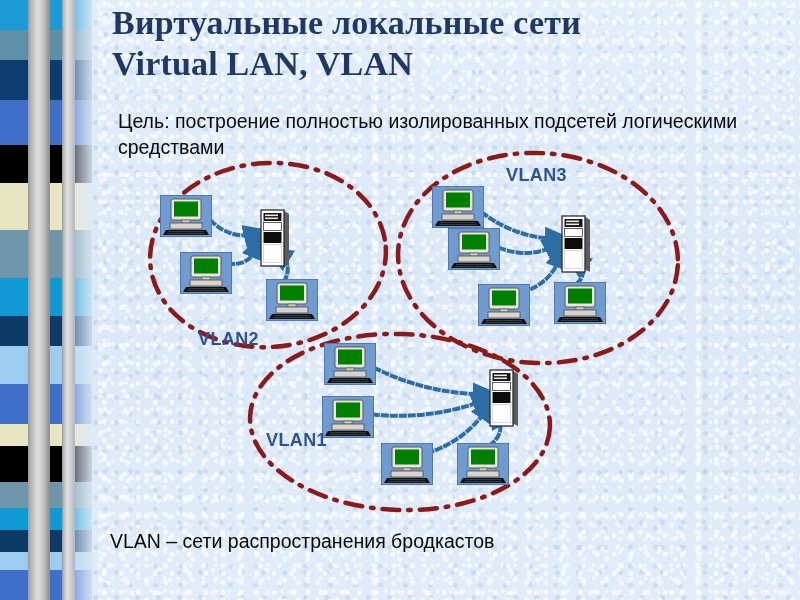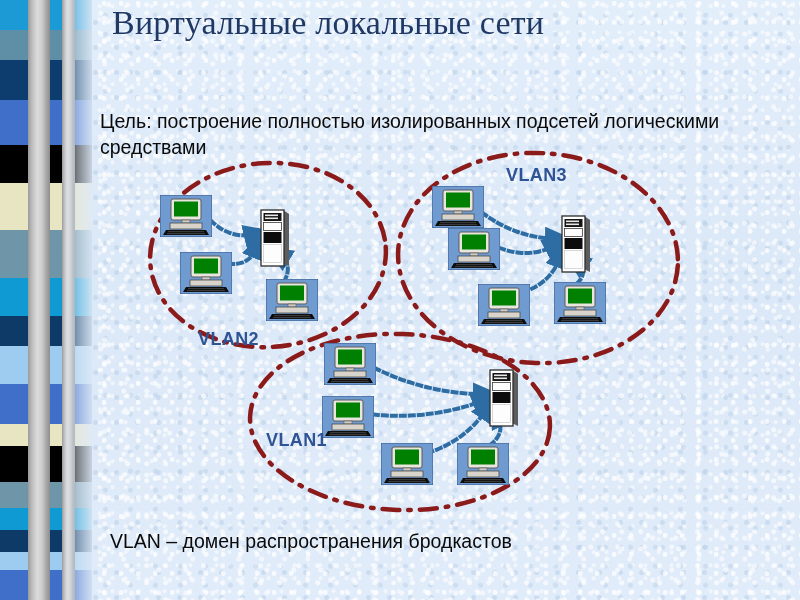--- a/index.html
+++ b/index.html
@@ -38,26 +38,26 @@
     position:absolute;top:0;height:600px;
     background:linear-gradient(90deg,#9a9a9a 0%,#bdbdbd 18%,#dcdcdc 42%,#cfcfcf 62%,#a5a5a5 85%,#8d8d8d 100%);
   }
   #graybar1{left:28px;width:22px;}
   #graybar2{left:62px;width:13px;}
 
   
   #title{
     position:absolute;left:112px;top:2px;width:660px;
     font-family:"Liberation Serif", serif;
-    font-weight:normal;font-size:34px;line-height:41px;
+    font-weight:bold;font-size:34px;line-height:41px;
     color:#1f3864;letter-spacing:.2px;
   }
   #title .l2{display:block;}
   #subtitle{
-    position:absolute;left:100px;top:108px;width:620px;
+    position:absolute;left:118px;top:108px;width:620px;
     font-size:19.5px;line-height:26px;color:#0a0a0a;
   }
   #caption{
     position:absolute;left:110px;top:528px;width:600px;
     font-size:19.5px;line-height:26px;color:#0a0a0a;
   }
 
   
   #diagram{position:absolute;left:0;top:0;width:800px;height:600px;}
   #diagram svg{position:absolute;left:0;top:0;}
@@ -98,20 +98,21 @@
       <div class="stripe" style="top: 552px; height: 18px; background: rgb(158, 203, 240);"></div>
       <div class="stripe" style="top: 570px; height: 30px; background: rgb(63, 111, 201);"></div>
     </div>
   <div class="graybar" id="graybar1"></div>
   <div class="graybar" id="graybar2"></div>
   <div id="bandfade"></div>
 </div>
 
 <div id="title">
   <span class="l1">Виртуальные локальные сети</span>
+  <span class="l2">Virtual LAN, VLAN</span>
 </div>
 
 <div id="subtitle">Цель: построение полностью изолированных подсетей логическими средствами</div>
 
 <div id="diagram">
   <svg width="800" height="600" id="dsvg">
     <defs>
       <marker id="ah" markerWidth="7" markerHeight="7" refX="3.2" refY="3" orient="auto">
         <path d="M0,0 L7,3 L0,6 Z" fill="#2e6da4"></path>
       </marker>
@@ -316,13 +317,13 @@
         </svg>
       </div>
     </div>
   <div id="labels">
       <div class="vlabel" style="left: 198px; top: 305px; margin-top: 24px;">VLAN2</div>
       <div class="vlabel" style="left: 506px; top: 165px;">VLAN3</div>
       <div class="vlabel" style="left: 266px; top: 430px;">VLAN1</div>
     </div>
 </div>
 
-<div id="caption">VLAN – домен распространения бродкастов</div>
+<div id="caption">VLAN – сети распространения бродкастов</div>
 
 </body></html>

